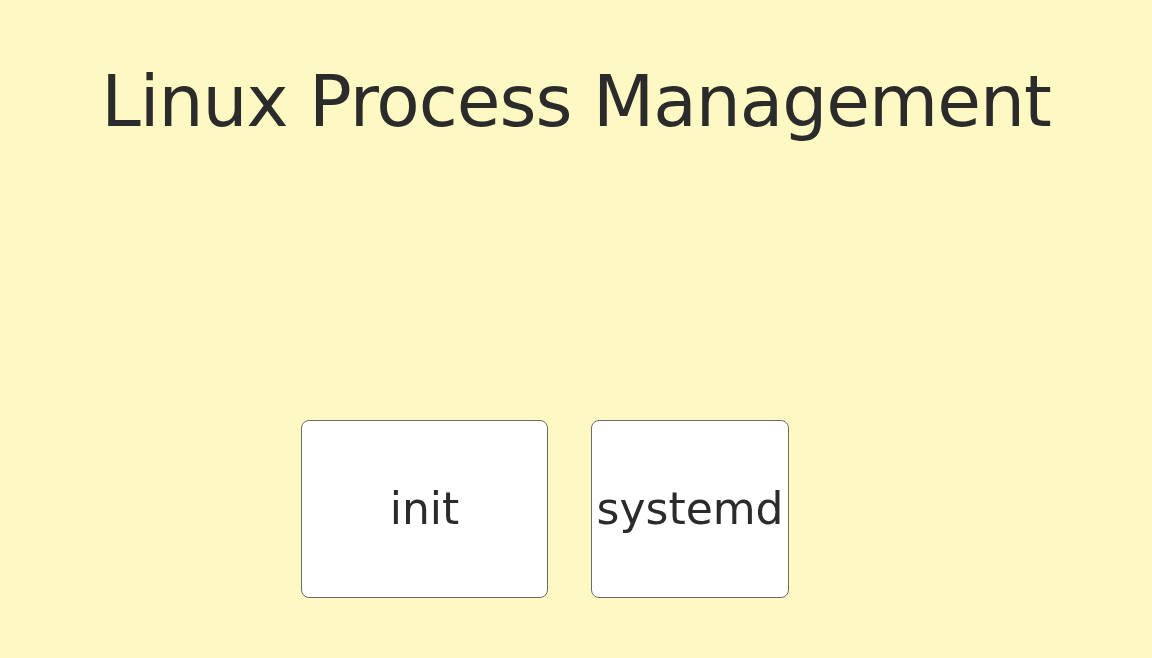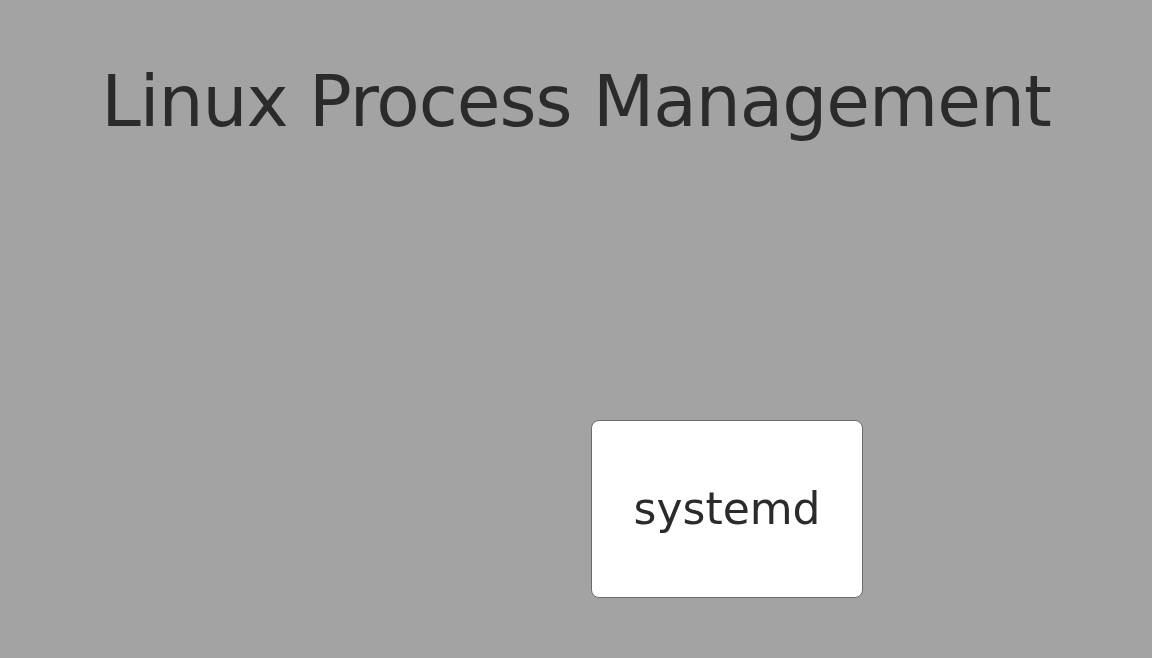--- a/index.html
+++ b/index.html
@@ -10,21 +10,21 @@
     width: 1152px;
     height: 658px;
     background: #ffffff;
     font-family: "DejaVu Sans", sans-serif;
     position: relative;
     overflow: hidden;
   }
   .canvas {
     position: absolute;
     inset: 0;
-    background: #a3a3a3;
+    background: #fef9c3;
   }
   .title {
     position: absolute;
     top: 66px;
     left: 0;
     width: 100%;
     margin: 0;
     text-align: center;
     font-size: 71px;
     line-height: 1.0;
@@ -56,30 +56,33 @@
   }
   .node-init {
     left: 301px;
     top: 420px;
     width: 247px;
     height: 178px;
   }
   .node-systemd {
     left: 591px;
     top: 420px;
-    width: 272px;
+    width: 198px;
     height: 178px;
   }
 </style>
 </head>
 <body>
 
 <div class="canvas">
 
   <h1 class="title">Linux Process Management</h1>
 
 
+  <div class="node node-init">
+    <span class="node-label">init</span>
+  </div>
 
   <div class="node node-systemd">
     <span class="node-label">systemd</span>
   </div>
 
 </div>
 
 </body></html>

